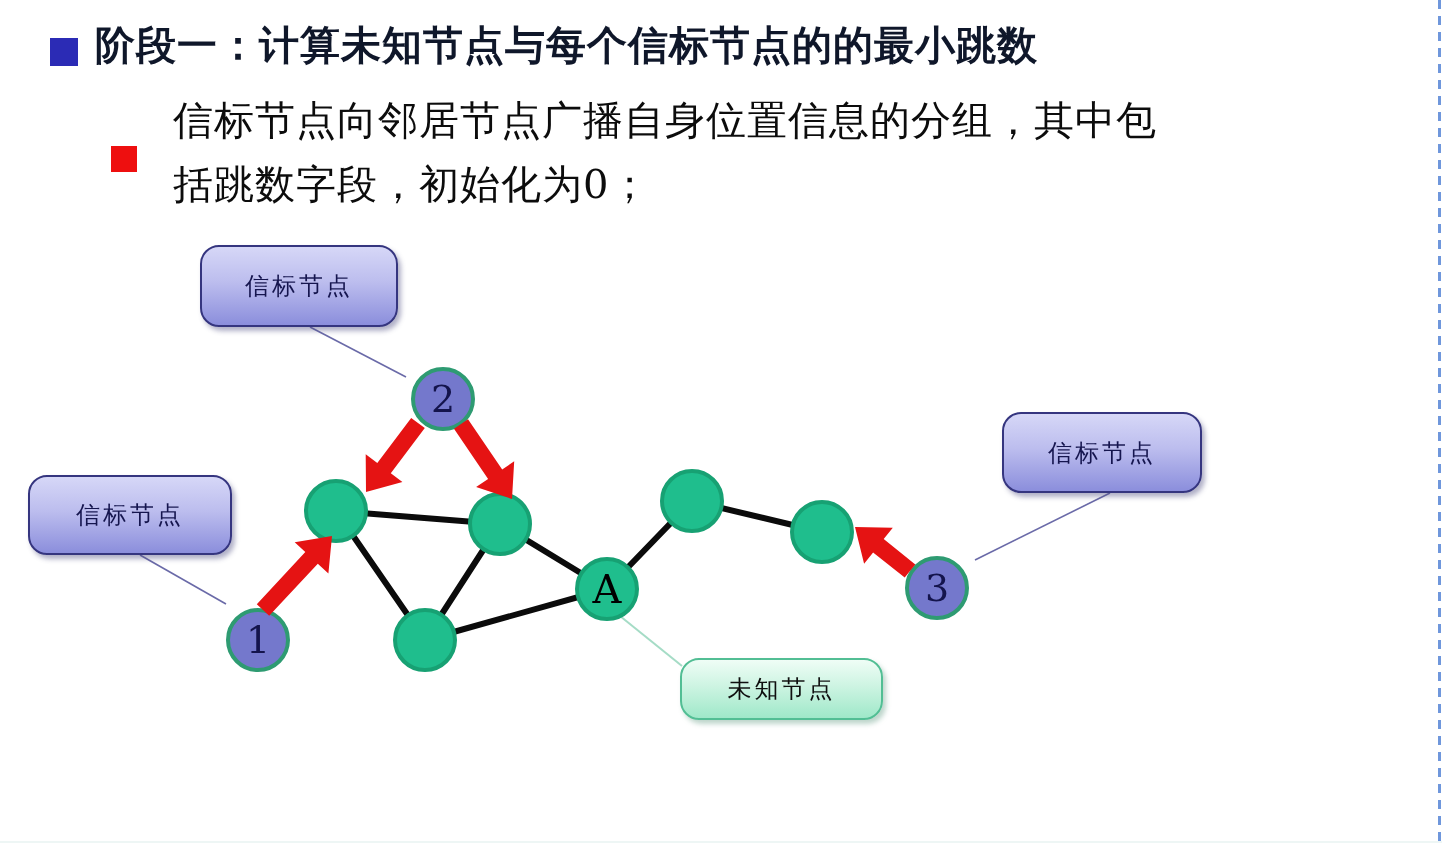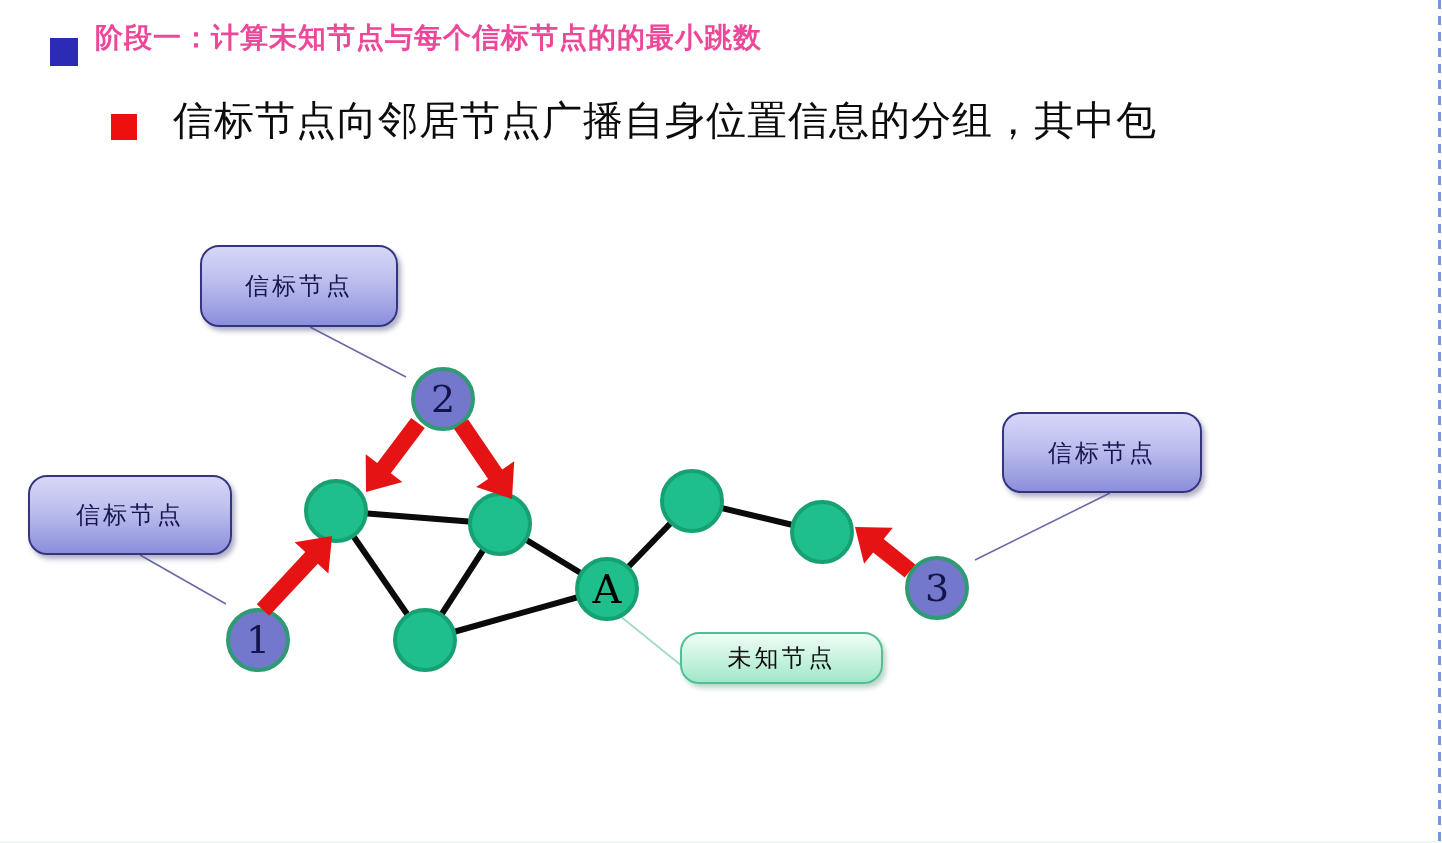--- a/index.html
+++ b/index.html
@@ -17,21 +17,21 @@
   }
   .edge-bottom{
     position:absolute;left:0;bottom:0;width:100%;height:2px;
     background:#eef6f5;
   }
   
   .title-row{position:absolute;left:50px;top:22px;display:flex;align-items:flex-start;}
   .bullet-blue{width:28px;height:28px;margin-top:16px;flex:0 0 auto;}
   .title-text{
     margin-left:17px;
-    font-size:28px;font-weight:bold;color:#ec4899;
+    font-size:40px;font-weight:bold;color:#0f172a;
     letter-spacing:1px;white-space:nowrap;line-height:1.15;
   }
   .body-row{position:absolute;left:111px;top:88px;display:flex;align-items:center;}
   .bullet-red{width:26px;height:26px;margin-top:14px;flex:0 0 auto;}
   .body-text{
     margin-left:36px;
     font-size:40px;color:#0c0c0c;letter-spacing:1px;line-height:64px;white-space:nowrap;
   }
   
   svg.layer{position:absolute;left:0;top:0;pointer-events:none;}
@@ -67,20 +67,21 @@
 
   <div class="title-row">
     <div class="bullet-blue" style="background: rgb(43, 43, 181);"></div>
     <div class="title-text">阶段一：计算未知节点与每个信标节点的的最小跳数</div>
   </div>
 
   <div class="body-row">
     <div class="bullet-red" style="background: rgb(238, 15, 15);"></div>
     <div class="body-text">
       <div>信标节点向邻居节点广播自身位置信息的分组，其中包</div>
+      <div>括跳数字段，初始化为0；</div>
     </div>
   </div>
 
   <svg class="layer" width="1442" height="843">
       <line x1="310" y1="327" x2="406" y2="377" stroke="#6a6aa8" stroke-width="1.6"></line>
       <line x1="140" y1="555" x2="226" y2="604" stroke="#6a6aa8" stroke-width="1.6"></line>
       <line x1="1110" y1="493" x2="975" y2="560" stroke="#6a6aa8" stroke-width="1.6"></line>
       <line x1="682" y1="666" x2="620" y2="616" stroke="#a5dcc6" stroke-width="2"></line>
       <line x1="336" y1="511" x2="500" y2="524" stroke="#0b0b0b" stroke-width="6" stroke-linecap="round"></line>
       <line x1="336" y1="511" x2="425" y2="640" stroke="#0b0b0b" stroke-width="6" stroke-linecap="round"></line>
@@ -110,21 +111,21 @@
       <div class="node plain" style="left: 790px; top: 500px;"></div>
       <div class="callout beacon" style="left: 200px; top: 245px; width: 198px; height: 82px;">
         <span>信标节点</span>
       </div>
       <div class="callout beacon" style="left: 28px; top: 475px; width: 204px; height: 80px;">
         <span>信标节点</span>
       </div>
       <div class="callout beacon" style="left: 1002px; top: 412px; width: 200px; height: 81px;">
         <span>信标节点</span>
       </div>
-      <div class="callout unknown" style="left: 680px; top: 632px; width: 203px; height: 52px;">
+      <div class="callout unknown" style="left: 680px; top: 658px; width: 203px; height: 62px;">
         <span>未知节点</span>
       </div>
     </div>
   <svg class="layer" width="1442" height="843">
       <polygon points="411.2,417.9 377.3,462.9 365.7,454.2 366,492 402.4,481.9 390.8,473.2 424.8,428.1" fill="#e51313"></polygon>
       <polygon points="454,428.8 488.1,479 476.1,487.1 512,499 514.2,461.3 502.2,469.4 468,419.2" fill="#e51313"></polygon>
       <polygon points="269.2,615.8 317.8,563.7 328.4,573.6 332,536 294.7,542.3 305.3,552.1 256.8,604.2" fill="#e51313"></polygon>
       <polygon points="915.3,564.4 883.7,539.1 892.8,527.8 855,527 864.1,563.7 873.1,552.4 904.7,577.6" fill="#e51313"></polygon>
     </svg>
 

